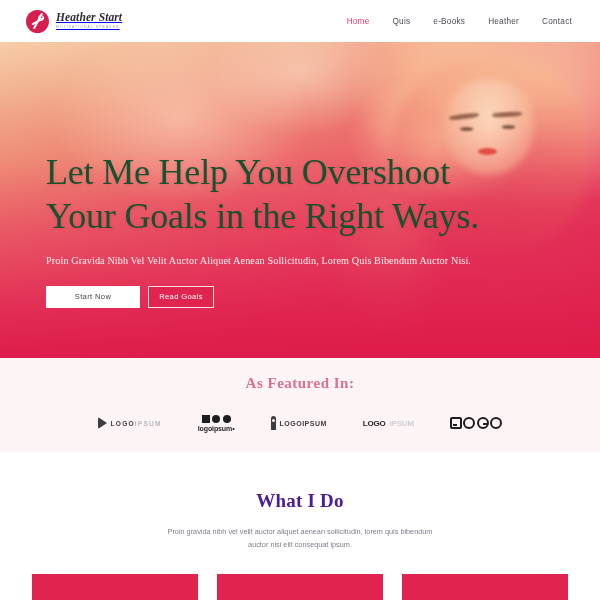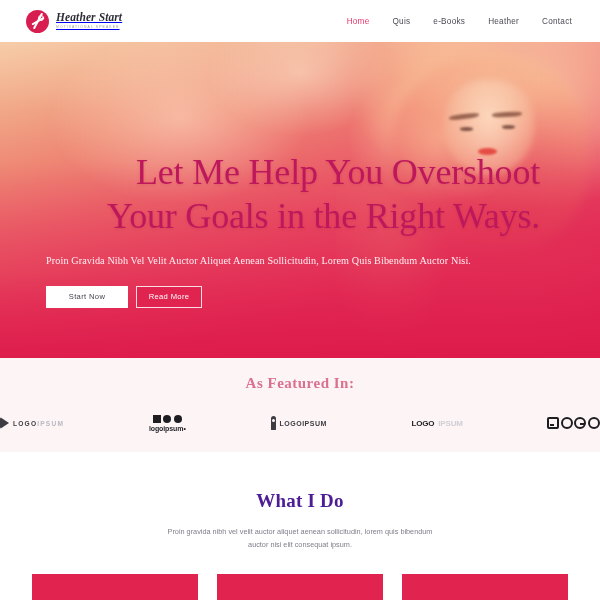--- a/index.html
+++ b/index.html
@@ -153,41 +153,40 @@
 
   .hero-inner{
     position:relative; z-index:5;
     padding:108px 0 0 46px;
     width:540px;
   }
   .hero-title{
     font-family:"Liberation Serif", serif;
     font-weight:400;
     font-size:36px; line-height:1.23;
-    color:#be185d;
+    color:#14532d;
     letter-spacing:-.2px;
     text-shadow:0 1px 3px rgba(160,20,50,.18);
-    text-align:right;
   }
   .hero-sub{
     margin-top:16px;
     font-family:"Liberation Serif", serif;
     font-size:10.2px; color:#ffeef2;
     letter-spacing:.1px;
   }
   .hero-actions{ margin-top:20px; display:flex; gap:8px; }
   .btn{
     border:none; cursor:pointer;
     font-size:7.6px; letter-spacing:.35px;
     padding:0 4px;
     height:22px; display:flex;
     align-items:center; justify-content:center;
     font-family:"Liberation Sans", sans-serif;
   }
-  .btn-light{ width:82px; background:#ffffff; color:#44444f; }
+  .btn-light{ width:94px; background:#ffffff; color:#44444f; }
   .btn-solid{
     width:66px; background:#e0234f; color:#ffffff;
     border:1px solid rgba(255,255,255,.85);
   }
 
   
   .featured{
     background:#fdf4f6;
     height:94px; width:100%;
     padding-top:17px;
@@ -195,21 +194,21 @@
   }
   .featured-title{
     font-family:"Liberation Serif", serif;
     font-weight:700;
     font-size:15px; color:#d9718f;
     letter-spacing:.5px;
   }
   .logo-row{
     margin-top:21px;
     display:flex; align-items:center;
-    justify-content:space-between; gap:36px;
+    justify-content:center; gap:36px;
   }
   .logo-item{ display:flex; align-items:center; gap:4px; height:20px; }
 
   .lg1-mark{
     width:0; height:0; flex:none;
     border-left:9px solid #3c3c42;
     border-top:6px solid transparent;
     border-bottom:6px solid transparent;
     border-radius:2px;
   }
@@ -319,21 +318,21 @@
   <div class="hero-wash"></div>
 
   <div class="hero-inner">
     <h1 class="hero-title">
       <span>Let Me Help You Overshoot</span><br>
       <span>Your Goals in the Right Ways.</span>
     </h1>
     <p class="hero-sub">Proin Gravida Nibh Vel Velit Auctor Aliquet Aenean Sollicitudin, Lorem Quis Bibendum Auctor Nisi.</p>
     <div class="hero-actions">
       <button class="btn btn-light">Start Now</button>
-      <button class="btn btn-solid">Read More</button>
+      <button class="btn btn-solid">Read Goals</button>
     </div>
   </div>
 
 </section>
 
 <section class="featured">
 
   <div class="featured-title">As Featured In:</div>
 
   <div class="logo-row">

